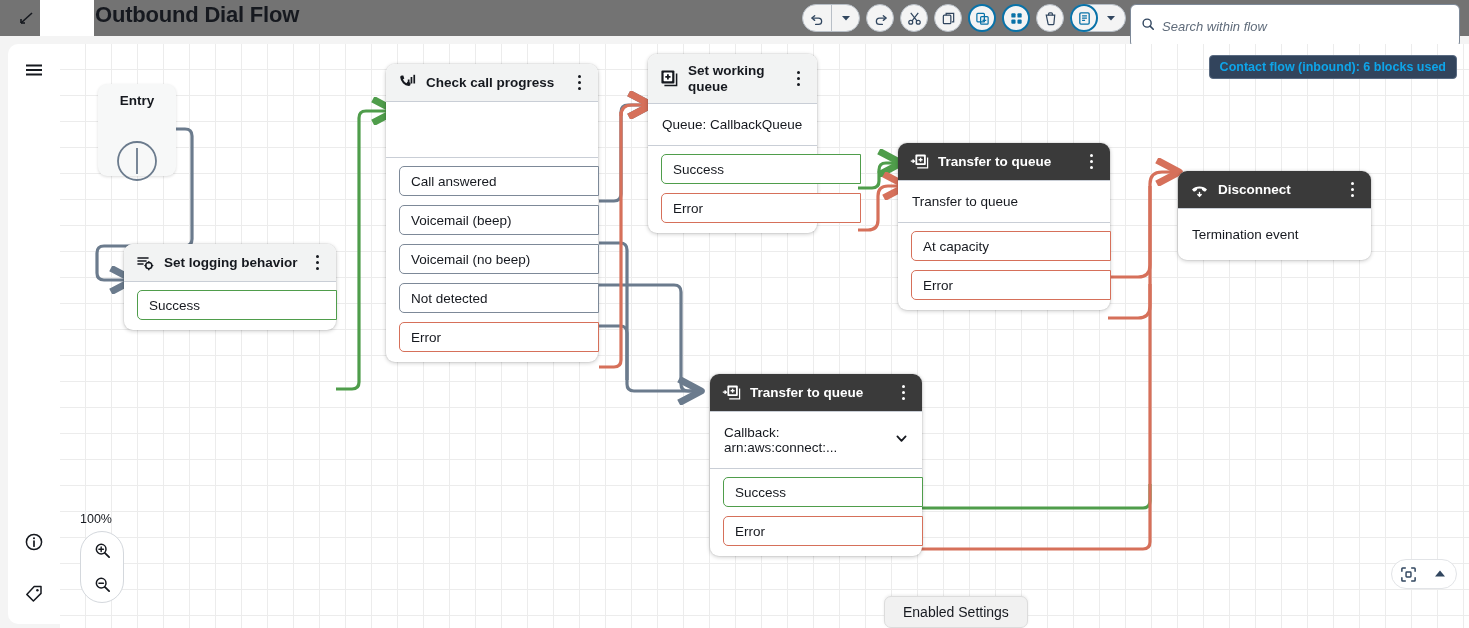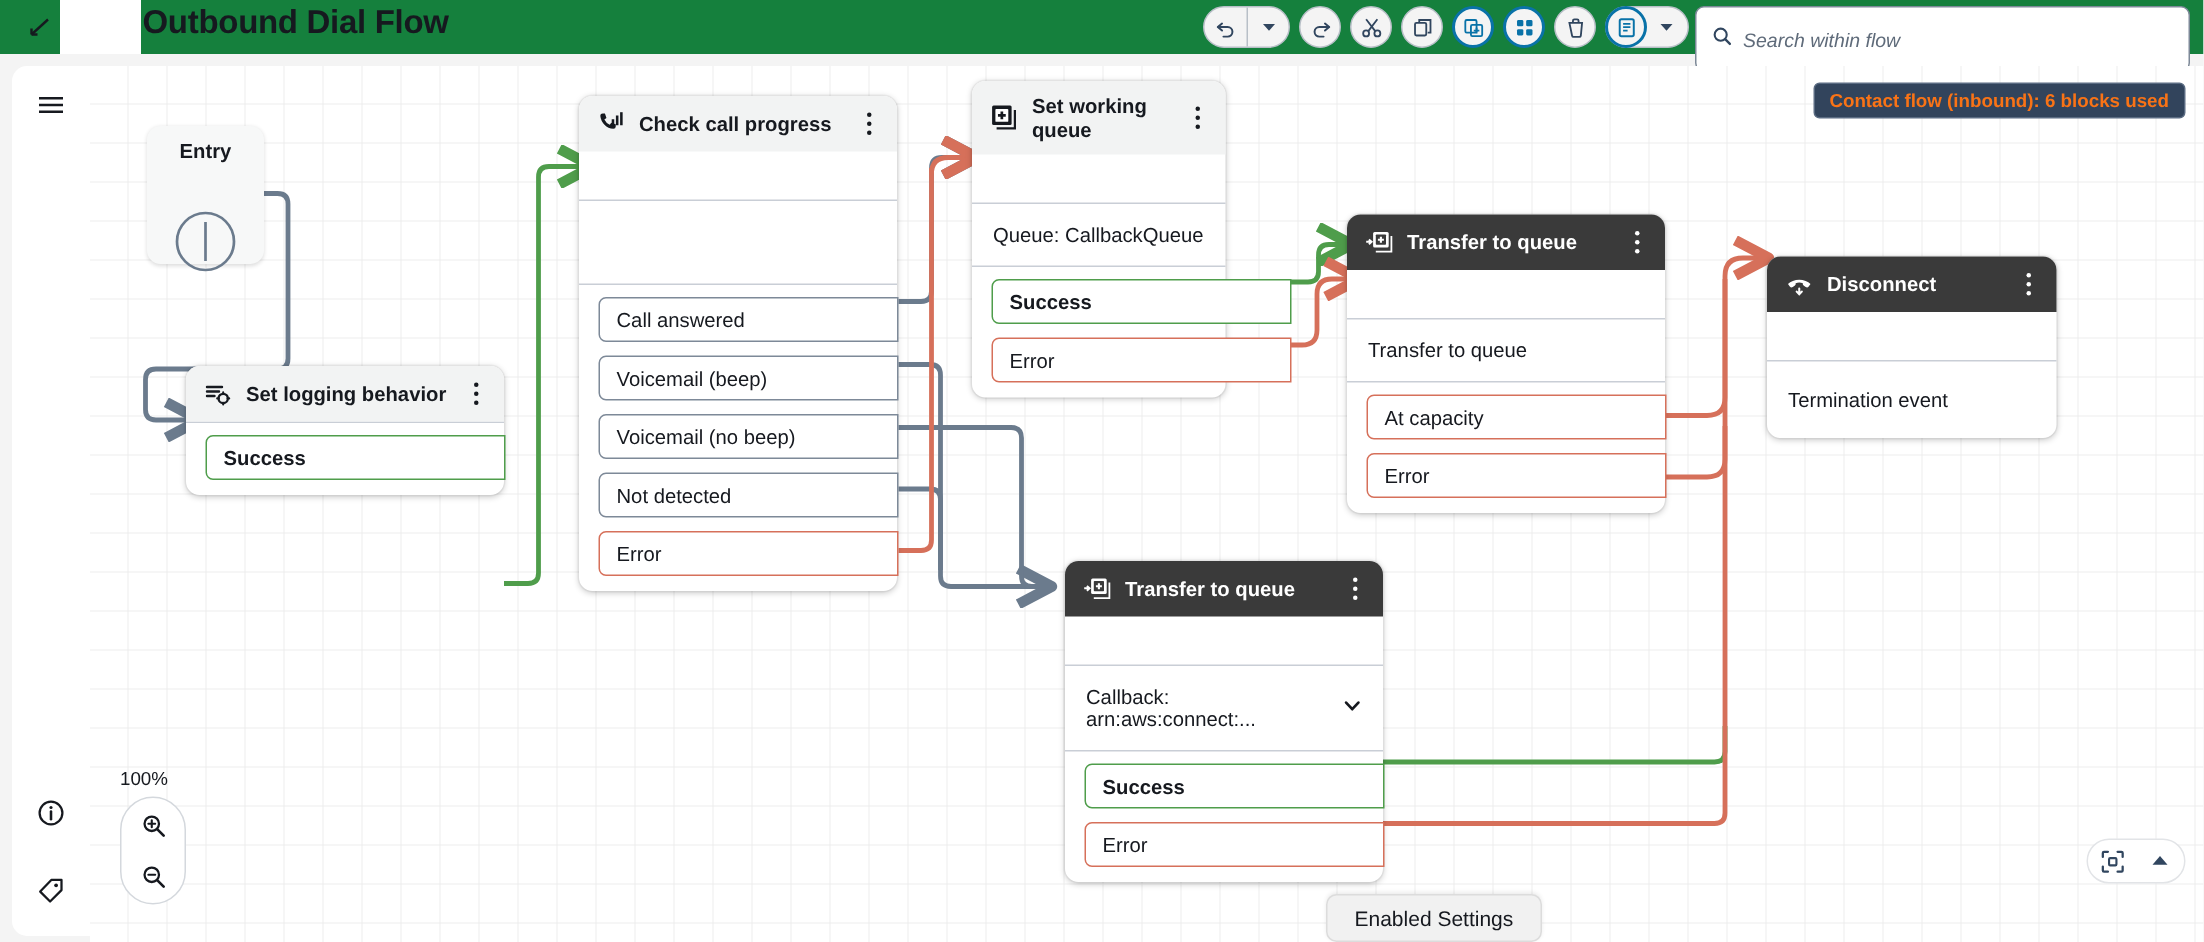--- a/index.html
+++ b/index.html
@@ -7,21 +7,21 @@
     width: 1469px; height: 628px;
     font-family: "Liberation Sans", sans-serif;
     background: #f4f4f4;
     overflow: hidden;
   }
   #app { position: relative; width: 1469px; height: 628px; }
 
   
   .topbar {
     position: absolute; left: 0; top: 0; width: 1469px; height: 36px;
-    background: #15803d;
+    background: #737373;
     display: flex; align-items: center;
   }
   .edit-pencil {
     position: absolute; left: 16px; top: 8px; width: 22px; height: 20px;
     display: flex; align-items: center; justify-content: center;
     color: #16191f; cursor: pointer;
   }
   .title-tab {
     position: absolute; left: 40px; top: 0; width: 54px; height: 36px;
     background: #ffffff;
@@ -116,33 +116,33 @@
   .kebab {
     width: 14px; height: 18px; display: flex; flex-direction: column;
     align-items: center; justify-content: center; gap: 3px; cursor: pointer;
   }
   .kebab i { width: 3px; height: 3px; border-radius: 50%; background: #16191f; display: block; }
   .blk-header.dark .kebab i { background: #ffffff; }
 
   .blk-body {
     padding: 13px 14px; font-size: 13.5px; color: #16191f;
     border-top: 1px solid #c9ced6;
-    display: flex; align-items: center; justify-content: space-between; gap: 8px; margin-top: 32px;
+    display: flex; align-items: center; justify-content: space-between; gap: 8px;
   }
   .blk-body.empty { min-height: 56px; border-top: 1px solid #c9ced6; }
   .blk-ports { padding: 8px 0 10px 0; border-top: 1px solid #c9ced6; }
   .port {
     position: relative; height: 30px; margin: 0 0 9px 13px;
     border: 1px solid #7d8998; border-radius: 5px 0 0 5px;
     background: #ffffff;
     display: flex; align-items: center; padding-left: 11px;
     font-size: 13.5px; color: #16191f;
   }
   .port:last-child { margin-bottom: 0; }
-  .port.ok { border-color: #4f9d4b; font-weight: bold; }
+  .port.ok { border-color: #4f9d4b; }
   .port.err { border-color: #d6705a; }
 
   
   .entry {
     position: absolute; background: #f7f8f8; border-radius: 9px;
     box-shadow: 0 1px 3px rgba(0,0,0,.14);
     width: 78px; height: 92px;
     display: flex; flex-direction: column; align-items: center; padding-top: 9px;
   }
   .entry .lbl { font-size: 13.5px; font-weight: bold; color: #16191f; }
@@ -161,21 +161,21 @@
 
   .fit-pill {
     position: absolute; right: 12px; top: 515px; width: 66px; height: 30px;
     border: 1px solid #e2e4e7; border-radius: 15px; background: #ffffff;
     display: flex; align-items: center; justify-content: space-around;
   }
   .fit-pill .fb { width: 26px; height: 24px; display:flex; align-items:center; justify-content:center; color:#31465f; cursor:pointer; }
 
   .badge {
     position: absolute; right: 12px; top: 11px;
-    background: #32445c; color: #f97316; font-size: 12.5px; font-weight: bold;
+    background: #32445c; color: #0ea5e9; font-size: 12.5px; font-weight: bold;
     padding: 4px 10px; border-radius: 4px; white-space: nowrap;
     border: 1px solid #5a6b82;
   }
 
   .syssettings {
     position: absolute; left: 884px; top: 596px;
     background: #f1f1f1; border: 1px solid #dcdcdc; border-radius: 7px;
     padding: 7px 18px; font-size: 14px; color: #16191f;
     box-shadow: 0 -1px 3px rgba(0,0,0,.08);
   }

